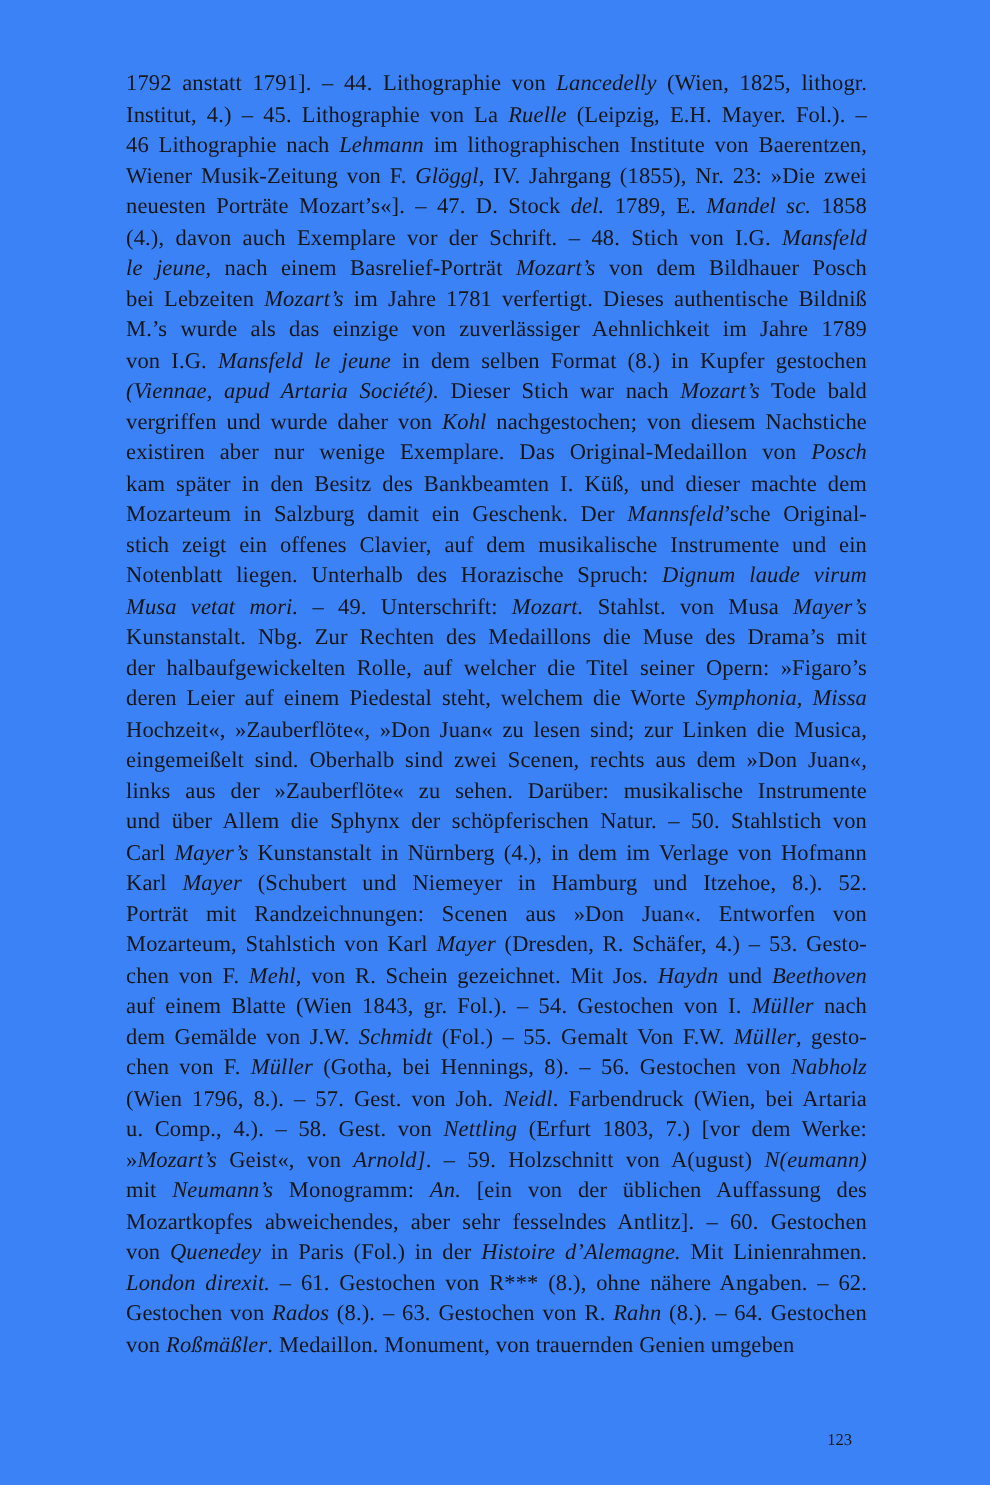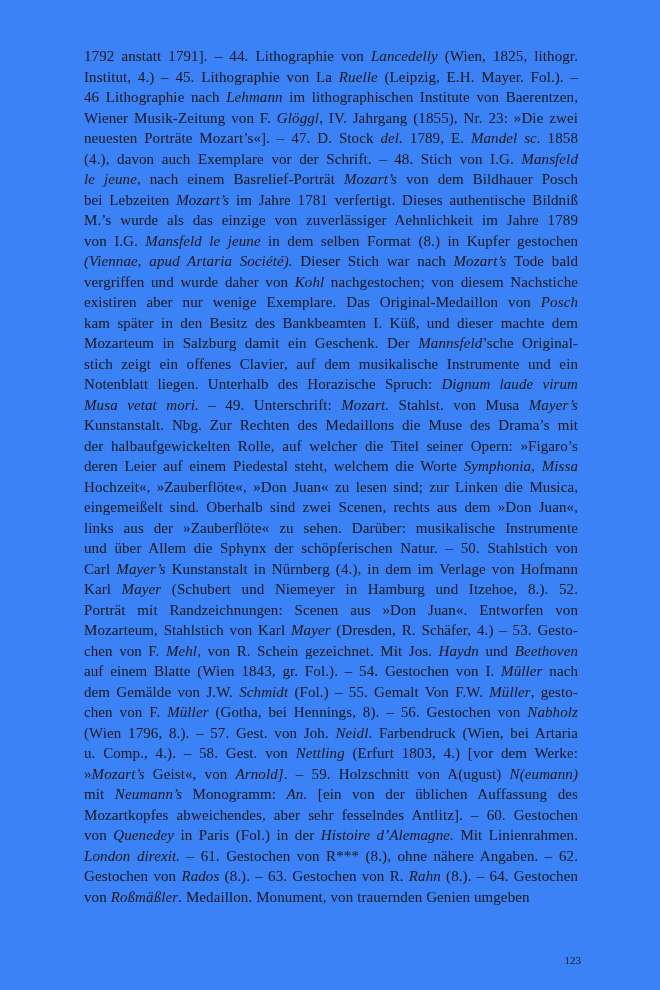--- a/index.html
+++ b/index.html
@@ -31,21 +31,21 @@
     letter-spacing: 0.1px;
   }
   .line.last {
     text-align-last: left;
   }
   .italic {
     font-style: italic;
   }
   .page-number {
     position: absolute;
-    right: 79px;
+    right: 92px;
     top: 954px;
     font-size: 11px;
     color: #161616;
   }
 </style>
 </head>
 <body>
 
 <div class="page">
   <div class="text-block">
@@ -76,21 +76,21 @@
       <div class="line"><span>und über Allem die Sphynx der schöpferischen Natur. – 50. Stahlstich von</span></div>
       <div class="line"><span>Carl </span><span class="italic">Mayer’s</span><span> Kunstanstalt in Nürnberg (4.), in dem im Verlage von Hofmann</span></div>
       <div class="line"><span>Karl </span><span class="italic">Mayer</span><span> (Schubert und Niemeyer in Hamburg und Itzehoe, 8.). 52.</span></div>
       <div class="line"><span>Porträt mit Randzeichnungen: Scenen aus »Don Juan«. Entworfen von</span></div>
       <div class="line"><span>Mozarteum, Stahlstich von Karl </span><span class="italic">Mayer</span><span> (Dresden, R. Schäfer, 4.) – 53. Gesto-</span></div>
       <div class="line"><span>chen von F. </span><span class="italic">Mehl</span><span>, von R. Schein gezeichnet. Mit Jos. </span><span class="italic">Haydn</span><span> und </span><span class="italic">Beethoven</span></div>
       <div class="line"><span>auf einem Blatte (Wien 1843, gr. Fol.). – 54. Gestochen von I. </span><span class="italic">Müller</span><span> nach</span></div>
       <div class="line"><span>dem Gemälde von J.W. </span><span class="italic">Schmidt</span><span> (Fol.) – 55. Gemalt Von F.W. </span><span class="italic">Müller</span><span>, gesto-</span></div>
       <div class="line"><span>chen von F. </span><span class="italic">Müller</span><span> (Gotha, bei Hennings, 8). – 56. Gestochen von </span><span class="italic">Nabholz</span></div>
       <div class="line"><span>(Wien 1796, 8.). – 57. Gest. von Joh. </span><span class="italic">Neidl</span><span>. Farbendruck (Wien, bei Artaria</span></div>
-      <div class="line"><span>u. Comp., 4.). – 58. Gest. von </span><span class="italic">Nettling</span><span> (Erfurt 1803, 4.) [vor dem Werke:</span></div>
+      <div class="line"><span>u. Comp., 4.). – 58. Gest. von </span><span class="italic">Nettling</span><span> (Erfurt 1803, 7.) [vor dem Werke:</span></div>
       <div class="line"><span>»</span><span class="italic">Mozart’s</span><span> Geist«, von </span><span class="italic">Arnold]</span><span>. – 59. Holzschnitt von A(ugust) </span><span class="italic">N(eumann)</span></div>
       <div class="line"><span>mit </span><span class="italic">Neumann’s</span><span> Monogramm: </span><span class="italic">An.</span><span> [ein von der üblichen Auffassung des</span></div>
       <div class="line"><span>Mozartkopfes abweichendes, aber sehr fesselndes Antlitz]. – 60. Gestochen</span></div>
       <div class="line"><span>von </span><span class="italic">Quenedey</span><span> in Paris (Fol.) in der </span><span class="italic">Histoire d’Alemagne.</span><span> Mit Linienrahmen.</span></div>
       <div class="line"><span class="italic">London direxit.</span><span> – 61. Gestochen von R*** (8.), ohne nähere Angaben. – 62.</span></div>
       <div class="line"><span>Gestochen von </span><span class="italic">Rados</span><span> (8.). – 63. Gestochen von R. </span><span class="italic">Rahn</span><span> (8.). – 64. Gestochen</span></div>
       <div class="line last"><span>von </span><span class="italic">Roßmäßler</span><span>. Medaillon. Monument, von trauernden Genien umgeben</span></div>
     </div>
   <div class="page-number">123</div>
 </div>

